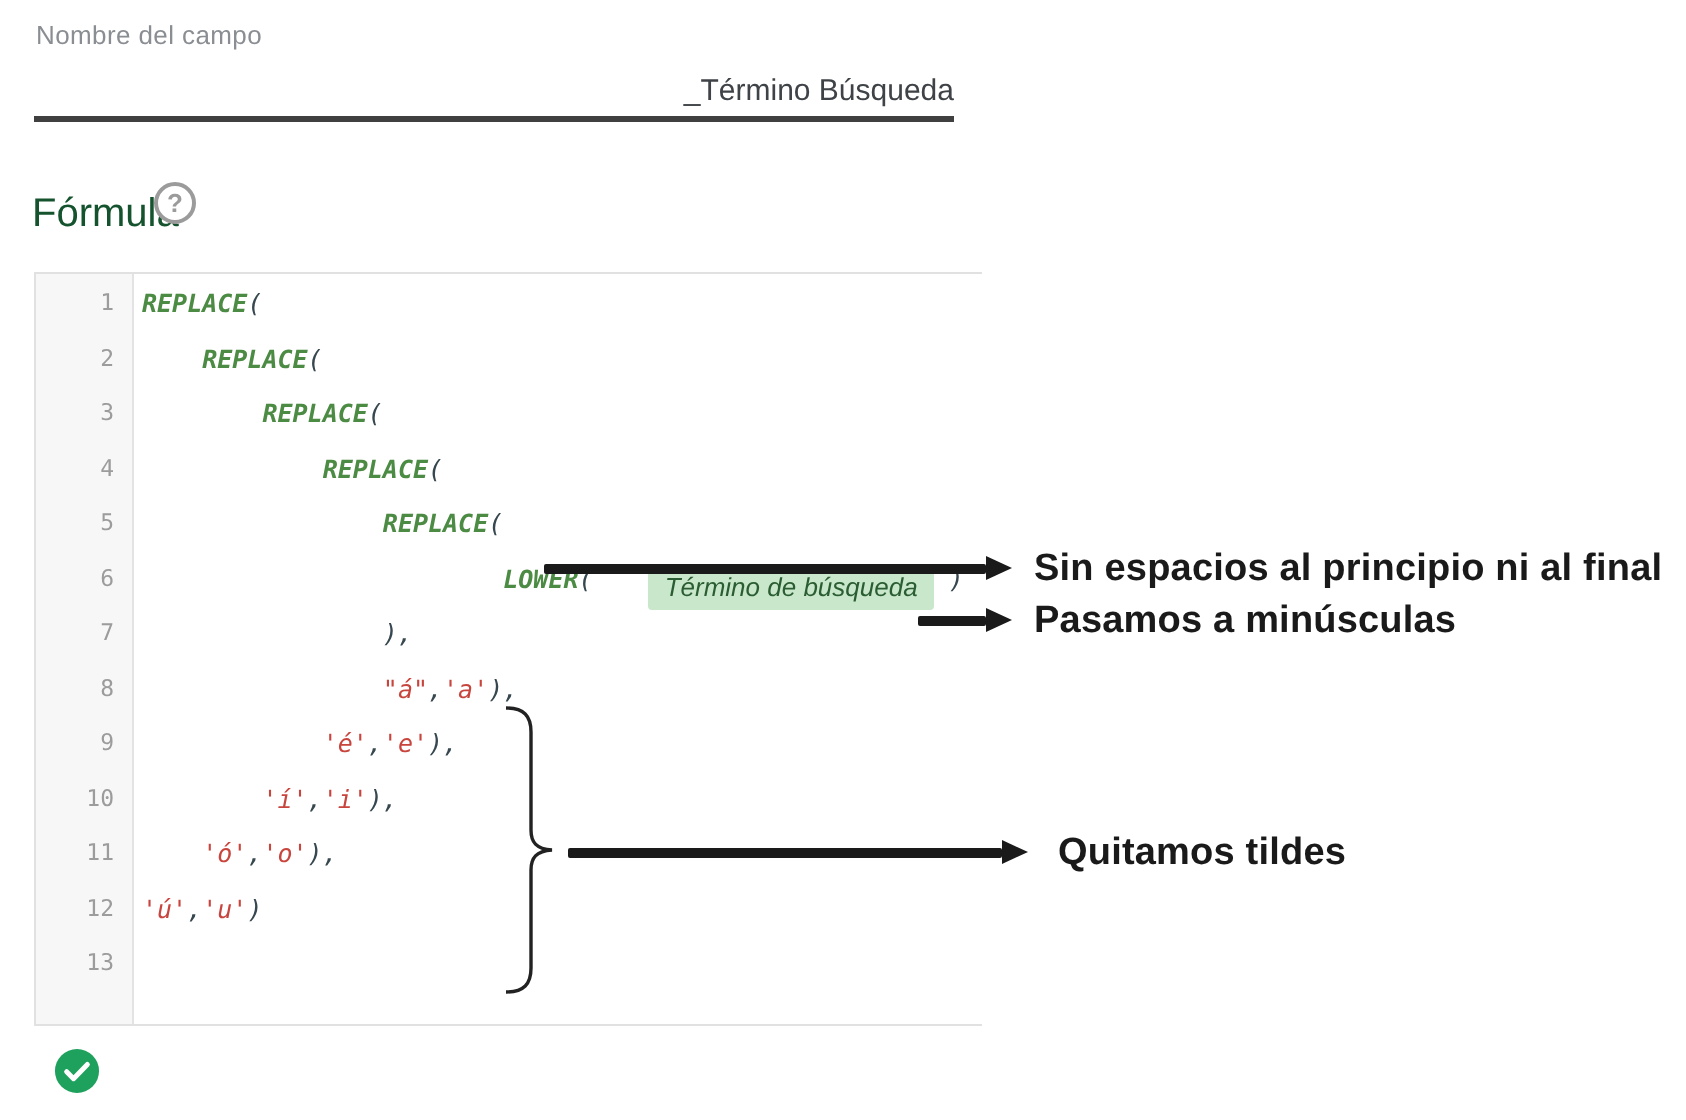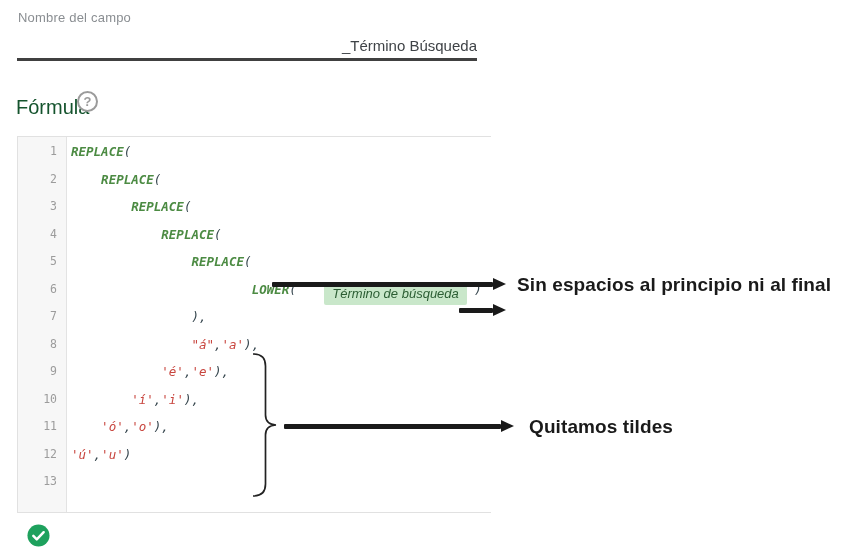--- a/index.html
+++ b/index.html
@@ -119,20 +119,21 @@
         <div class="cl"><span class="s">'ú'</span><span class="p">,</span><span class="s">'u'</span><span class="p">)</span></div>
       </div>
   </div>
 
   <div class="arrow-line" style="left:272px;top:282px;width:221px;"></div>
   <div class="arrow-head" style="left:493px;top:278px;"></div>
   <div class="anno" style="left:517px;top:274px;">Sin espacios al principio ni al final</div>
 
   <div class="arrow-line" style="left:459px;top:308px;width:34px;"></div>
   <div class="arrow-head" style="left:493px;top:304px;"></div>
+  <div class="anno" style="left:517px;top:300px;">Pasamos a minúsculas</div>
 
   <svg class="brace-svg" width="30" height="146" viewBox="0 0 30 146">
     <path d="M 4 2 C 13 2 16.5 6 16.5 14 L 16.5 63 C 16.5 69 19 72.5 27 73 C 19 73.5 16.5 77 16.5 83 L 16.5 132 C 16.5 140 13 144 4 144" fill="none" stroke="#222" stroke-width="1.7"></path>
   </svg>
   <div class="arrow-line" style="left:284px;top:424px;width:217px;"></div>
   <div class="arrow-head" style="left:501px;top:420px;"></div>
   <div class="anno" style="left:529px;top:416px;">Quitamos tildes</div>
 
   <svg class="status-icon" viewBox="0 0 24 24">
     <circle cx="12" cy="12" r="11.5" fill="var(--status)"></circle>

